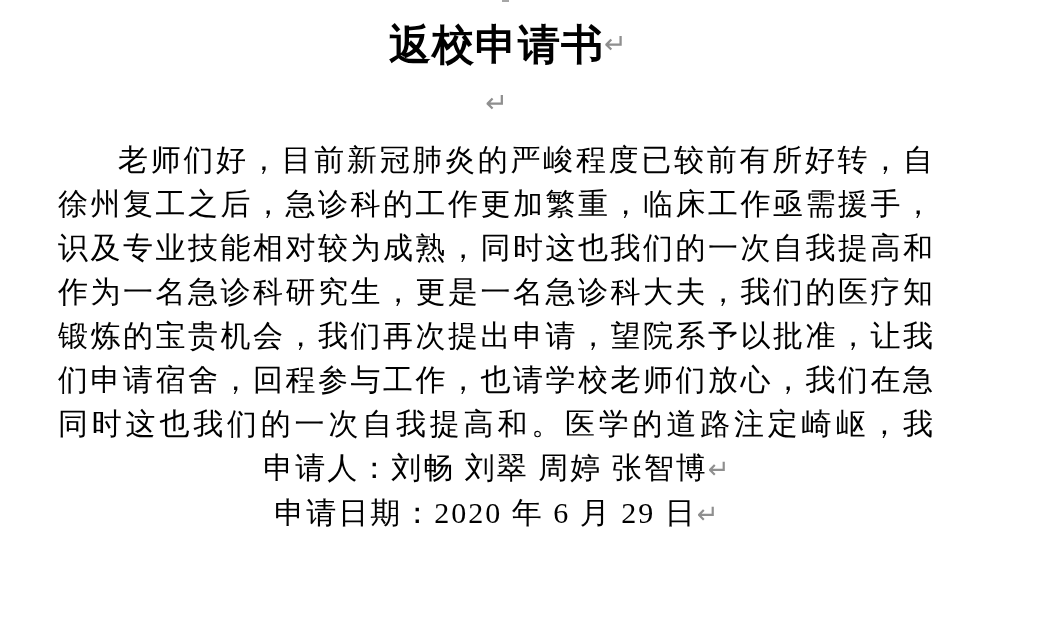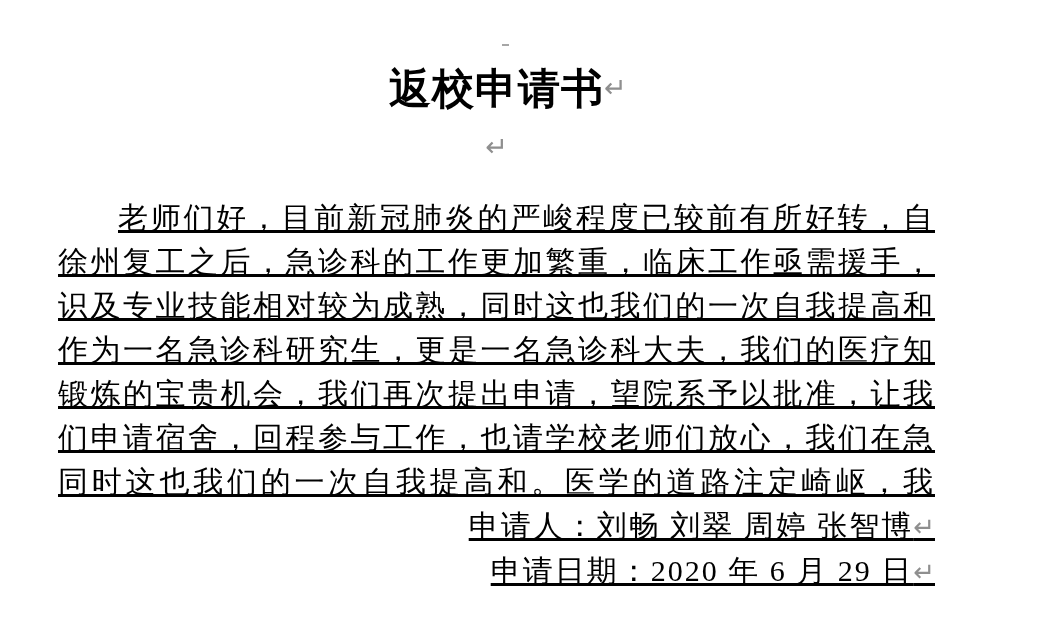--- a/index.html
+++ b/index.html
@@ -4,21 +4,20 @@
 <style>
   html, body { margin: 0; padding: 0; }
   .page {
     position: relative;
     width: 1043px;
     height: 547px;
     background: #ffffff;
     overflow: hidden;
     color: #000000;
     font-family: "Liberation Serif", serif;
-    margin-top: 44px;
   }
   
   .top-fragment {
     position: absolute;
     left: 502px;
     top: 0;
     width: 7px;
     height: 2px;
     background: #a6a6a6;
   }
@@ -56,45 +55,44 @@
     top: 86px;
     left: 58px;
     width: 877px;
     text-align: center;
     font-size: 27px;
     line-height: 34px;
   }
   
   .body-block {
     position: absolute;
-    top: 152px;
+    top: 138px;
     left: 58px;
     width: 877px;
     font-size: 30px;
     line-height: 44px;
     letter-spacing: 2px;
-    text-decoration: underline;
   }
   .jline {
     text-align: justify;
     text-align-last: justify;
     text-justify: inter-character;
     white-space: nowrap;
   }
   .jline.indent { text-indent: 60px; }
   .lastline { text-align: left; white-space: nowrap; }
   .squiggle {
     text-decoration-line: underline;
     text-decoration-style: wavy;
     text-decoration-color: #3366cc;
     text-decoration-thickness: 2px;
     text-underline-offset: 6px;
   }
   .body-block .pm { font-size: 26px; }
-  .rline { text-align: right; white-space: nowrap; }
+  .rline { text-align: center; white-space: nowrap; }
   
   .bottom-fragment {
     position: absolute;
     left: 124px;
     top: 612px;
     font-size: 30px;
     line-height: 44px;
   }
 </style>
 </head>

